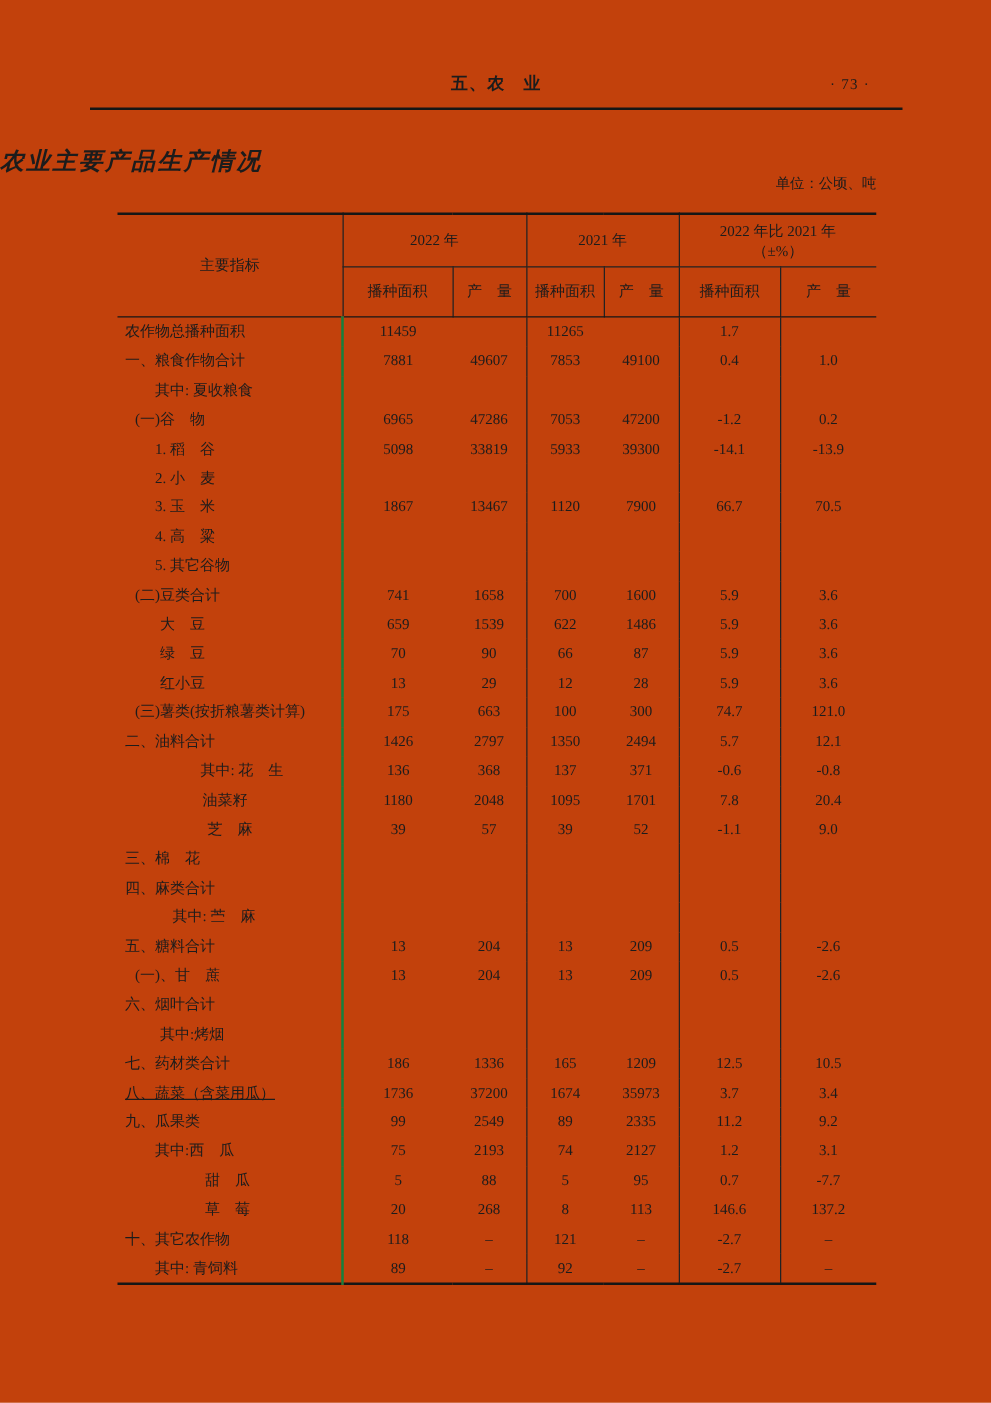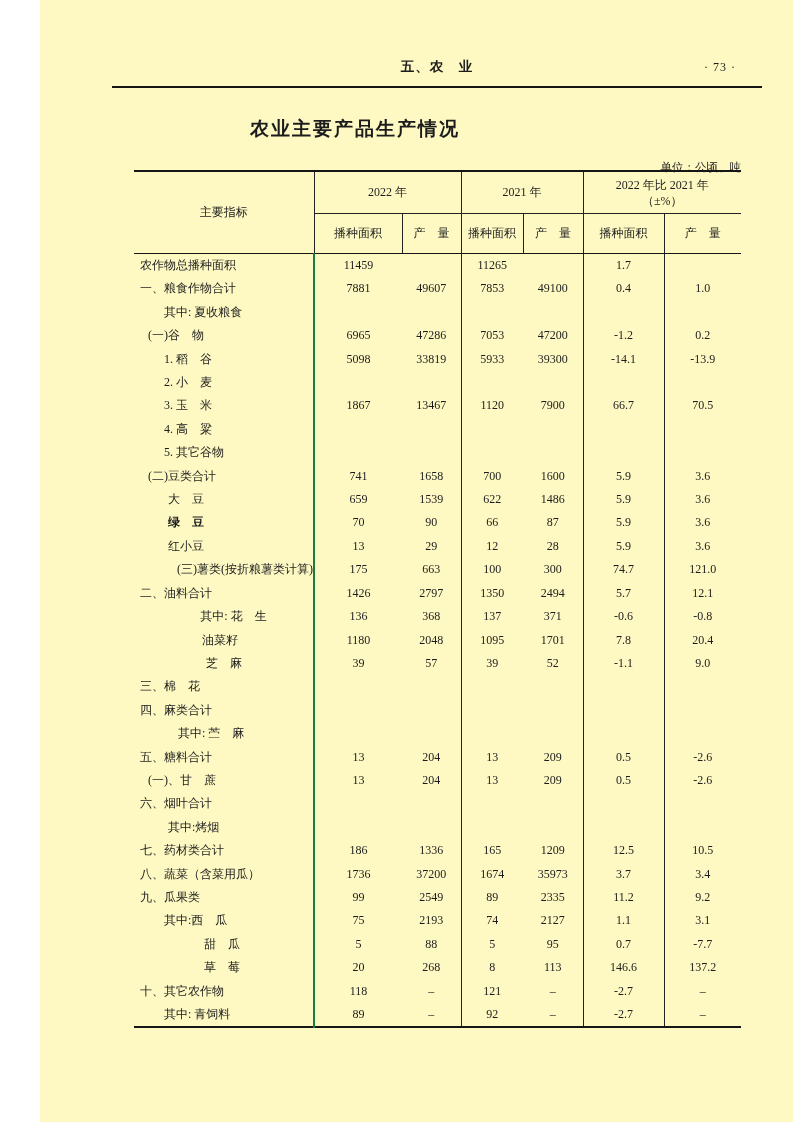--- a/index.html
+++ b/index.html
@@ -2,42 +2,42 @@
 <html><head>
 <meta charset="utf-8">
 <style>
   html,body{margin:0;padding:0;}
   body{
     width:793px;height:1122px;background:#ffffff;position:relative;
     font-family:"Liberation Serif","DejaVu Serif",serif;
     color:#1c1c1c;
     -webkit-font-smoothing:antialiased;
   }
-  .page{position:absolute;inset:0;background:#fef9c3;margin-left:40px;}
+  .page{position:absolute;inset:0;background:#c2410c;}
 
   
   .page-header{
     position:absolute;left:72px;top:58px;width:650px;
     border-bottom:2px solid #161616;padding-bottom:9px;height:19px;
   }
   .section-title{
     display:block;text-align:center;font-size:13.5px;font-weight:bold;
     letter-spacing:1px;
   }
   .page-number{
     position:absolute;right:26px;top:2px;font-size:12px;letter-spacing:1px;
   }
 
   
   .doc-title{
-    position:absolute;top:116px;left:0;width:630px;text-align:center;
-    font-size:19px;font-weight:bold;letter-spacing:2px;
+    position:absolute;top:116px;left:0;width:630px;text-align:left;
+    font-size:19px;font-weight:bold;letter-spacing:2px;font-style:italic;
   }
   .unit-note{
-    position:absolute;top:160px;left:94px;width:607px;text-align:right;
+    position:absolute;top:139px;left:94px;width:607px;text-align:right;
     font-size:11.5px;
   }
 
   
   table.main{
     position:absolute;top:170px;left:94px;width:607px;
     border-collapse:collapse;table-layout:fixed;
     border-top:2px solid #161616;border-bottom:2px solid #161616;
     font-size:12px;
   }
@@ -198,39 +198,39 @@
         <tr>
           <td class="lbl" style="padding-left: 34px;">大　豆</td>
           <td class="val">659</td>
           <td class="val brr">1539</td>
           <td class="val">622</td>
           <td class="val brr">1486</td>
           <td class="val brr">5.9</td>
           <td class="val">3.6</td>
         </tr>
         <tr>
-          <td class="lbl" style="padding-left: 34px; font-weight: bold;">绿　豆</td>
+          <td class="lbl" style="padding-left: 34px;">绿　豆</td>
           <td class="val">70</td>
           <td class="val brr">90</td>
           <td class="val">66</td>
           <td class="val brr">87</td>
           <td class="val brr">5.9</td>
           <td class="val">3.6</td>
         </tr>
         <tr>
           <td class="lbl" style="padding-left: 34px;">红小豆</td>
           <td class="val">13</td>
           <td class="val brr">29</td>
           <td class="val">12</td>
           <td class="val brr">28</td>
           <td class="val brr">5.9</td>
           <td class="val">3.6</td>
         </tr>
         <tr>
-          <td class="lbl" style="padding-left: 14px; text-align: right;">(三)薯类(按折粮薯类计算)</td>
+          <td class="lbl" style="padding-left: 14px;">(三)薯类(按折粮薯类计算)</td>
           <td class="val">175</td>
           <td class="val brr">663</td>
           <td class="val">100</td>
           <td class="val brr">300</td>
           <td class="val brr">74.7</td>
           <td class="val">121.0</td>
         </tr>
         <tr>
           <td class="lbl" style="padding-left: 6px;">二、油料合计</td>
           <td class="val">1426</td>
@@ -333,21 +333,21 @@
         <tr>
           <td class="lbl" style="padding-left: 6px; font-family: Liberation Serif, serif;">七、药材类合计</td>
           <td class="val">186</td>
           <td class="val brr">1336</td>
           <td class="val">165</td>
           <td class="val brr">1209</td>
           <td class="val brr">12.5</td>
           <td class="val">10.5</td>
         </tr>
         <tr>
-          <td class="lbl" style="padding-left: 6px;">八、蔬菜（含菜用瓜）</td>
+          <td class="lbl" style="padding-left: 6px; text-decoration: underline;">八、蔬菜（含菜用瓜）</td>
           <td class="val">1736</td>
           <td class="val brr">37200</td>
           <td class="val">1674</td>
           <td class="val brr">35973</td>
           <td class="val brr">3.7</td>
           <td class="val">3.4</td>
         </tr>
         <tr>
           <td class="lbl" style="padding-left: 6px;">九、瓜果类</td>
           <td class="val">99</td>
@@ -356,21 +356,21 @@
           <td class="val brr">2335</td>
           <td class="val brr">11.2</td>
           <td class="val">9.2</td>
         </tr>
         <tr>
           <td class="lbl" style="padding-left: 30px;">其中:西　瓜</td>
           <td class="val">75</td>
           <td class="val brr">2193</td>
           <td class="val">74</td>
           <td class="val brr">2127</td>
-          <td class="val brr">1.1</td>
+          <td class="val brr">1.2</td>
           <td class="val">3.1</td>
         </tr>
         <tr>
           <td class="lbl" style="padding-left: 70px;">甜　瓜</td>
           <td class="val">5</td>
           <td class="val brr">88</td>
           <td class="val">5</td>
           <td class="val brr">95</td>
           <td class="val brr">0.7</td>
           <td class="val">-7.7</td>

